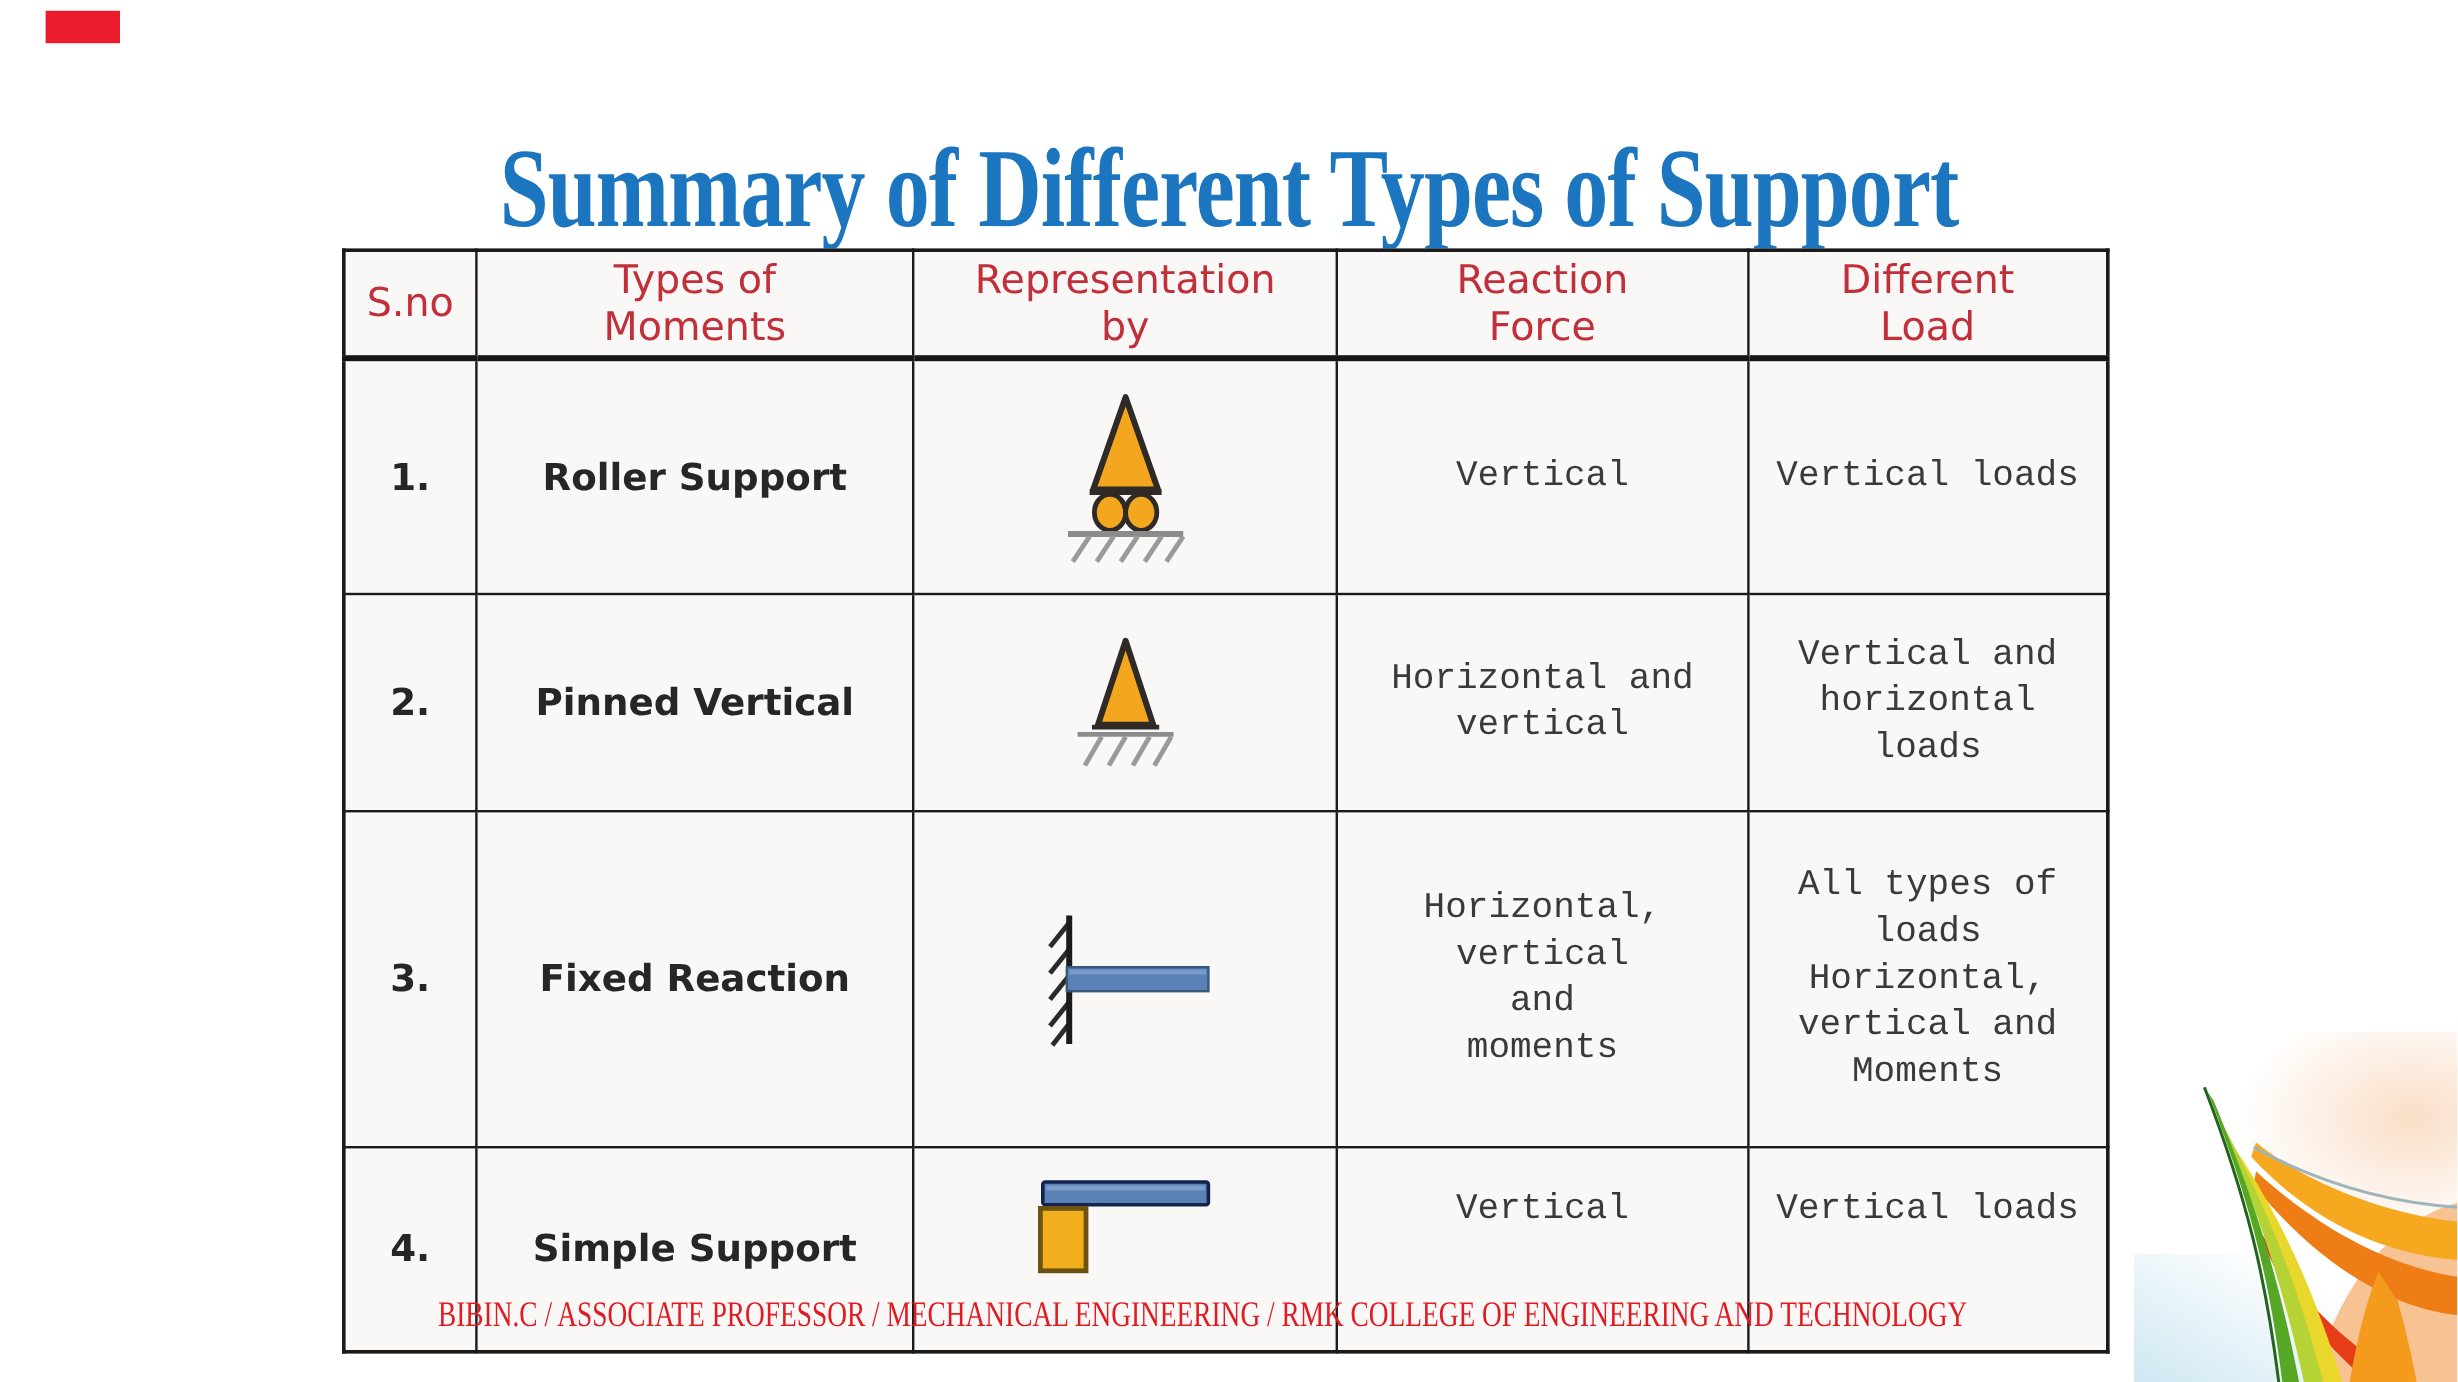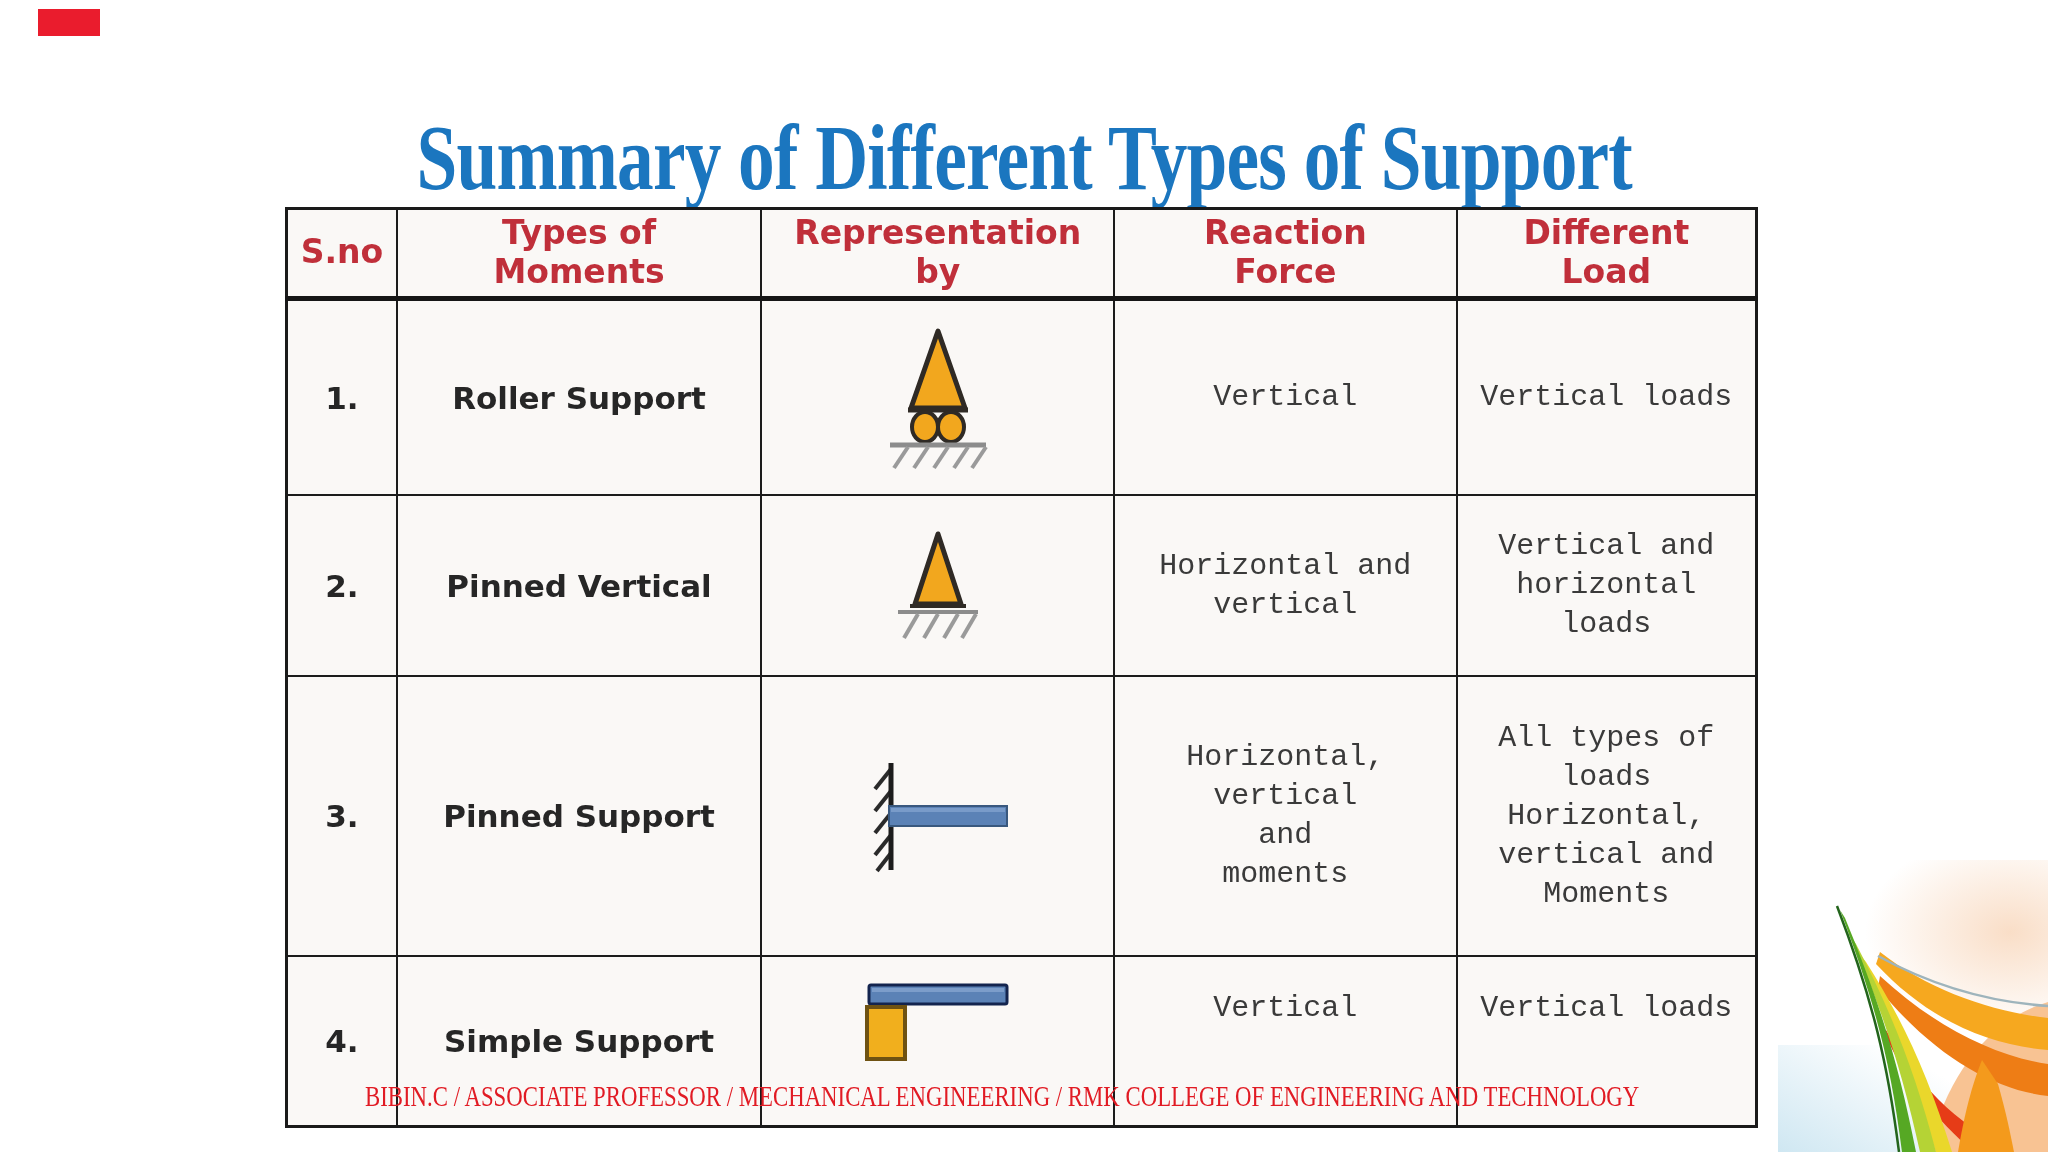--- a/index.html
+++ b/index.html
@@ -16,21 +16,21 @@
          transform:scaleX(.78);transform-origin:center;white-space:nowrap;}
 
   
   table.support-table{position:absolute;left:285px;top:207px;width:1473px;height:907px;
         border-collapse:collapse;table-layout:fixed;background:#faf8f6;
         border:3px solid #1a1a1a;}
   .support-table th,.support-table td{border:2px solid #1b1b1b;text-align:center;
         vertical-align:middle;padding:4px 10px;overflow:hidden;}
   .support-table thead tr{height:79px;}
   .support-table thead th{color:#c02f3a;font-family:"DejaVu Sans","Liberation Sans",sans-serif;
-        font-weight:bold;font-size:33px;line-height:1.18;white-space:pre-line;
+        font-weight:normal;font-size:33px;line-height:1.18;white-space:pre-line;
         border-bottom:5px solid #161616;}
   .support-table tbody tr.r1{height:197px;}
   .support-table tbody tr.r2{height:181px;}
   .support-table tbody tr.r3{height:280px;}
   .support-table tbody tr.r4{height:170px;}
   td.sno,td.stype{font-family:"DejaVu Sans","Liberation Sans",sans-serif;font-weight:bold;
         font-size:31px;color:#262626;}
   td.reaction,td.resisting{font-family:Liberation Mono, monospace;font-size:30px;
         color:#3a3a3a;line-height:1.3;white-space:pre-line;}
   tr.r4 td.reaction,tr.r4 td.resisting{vertical-align:top;padding-top:32px;}
@@ -116,21 +116,21 @@
             </g>
           </svg>
         </td>
         <td class="reaction">Horizontal and
 vertical</td>
         <td class="resisting">Vertical and
 horizontal loads</td>
       </tr>
       <tr class="r3">
         <td class="sno">3.</td>
-        <td class="stype">Pinned Support</td>
+        <td class="stype">Fixed Reaction</td>
         <td class="repr">
           <svg width="150" height="115" viewBox="0 0 150 115">
             <g stroke="#2a2a2a" stroke-width="4">
               <line x1="28" y1="10" x2="12" y2="30"></line>
                 <line x1="28" y1="32" x2="12" y2="52"></line>
               <line x1="28" y1="54" x2="12" y2="74"></line>
                 <line x1="28" y1="76" x2="12" y2="96"></line>
               <line x1="28" y1="94" x2="14" y2="112"></line>
             </g>
             <line x1="28" y1="4" x2="28" y2="111" stroke="#1c1c1c" stroke-width="5"></line>

